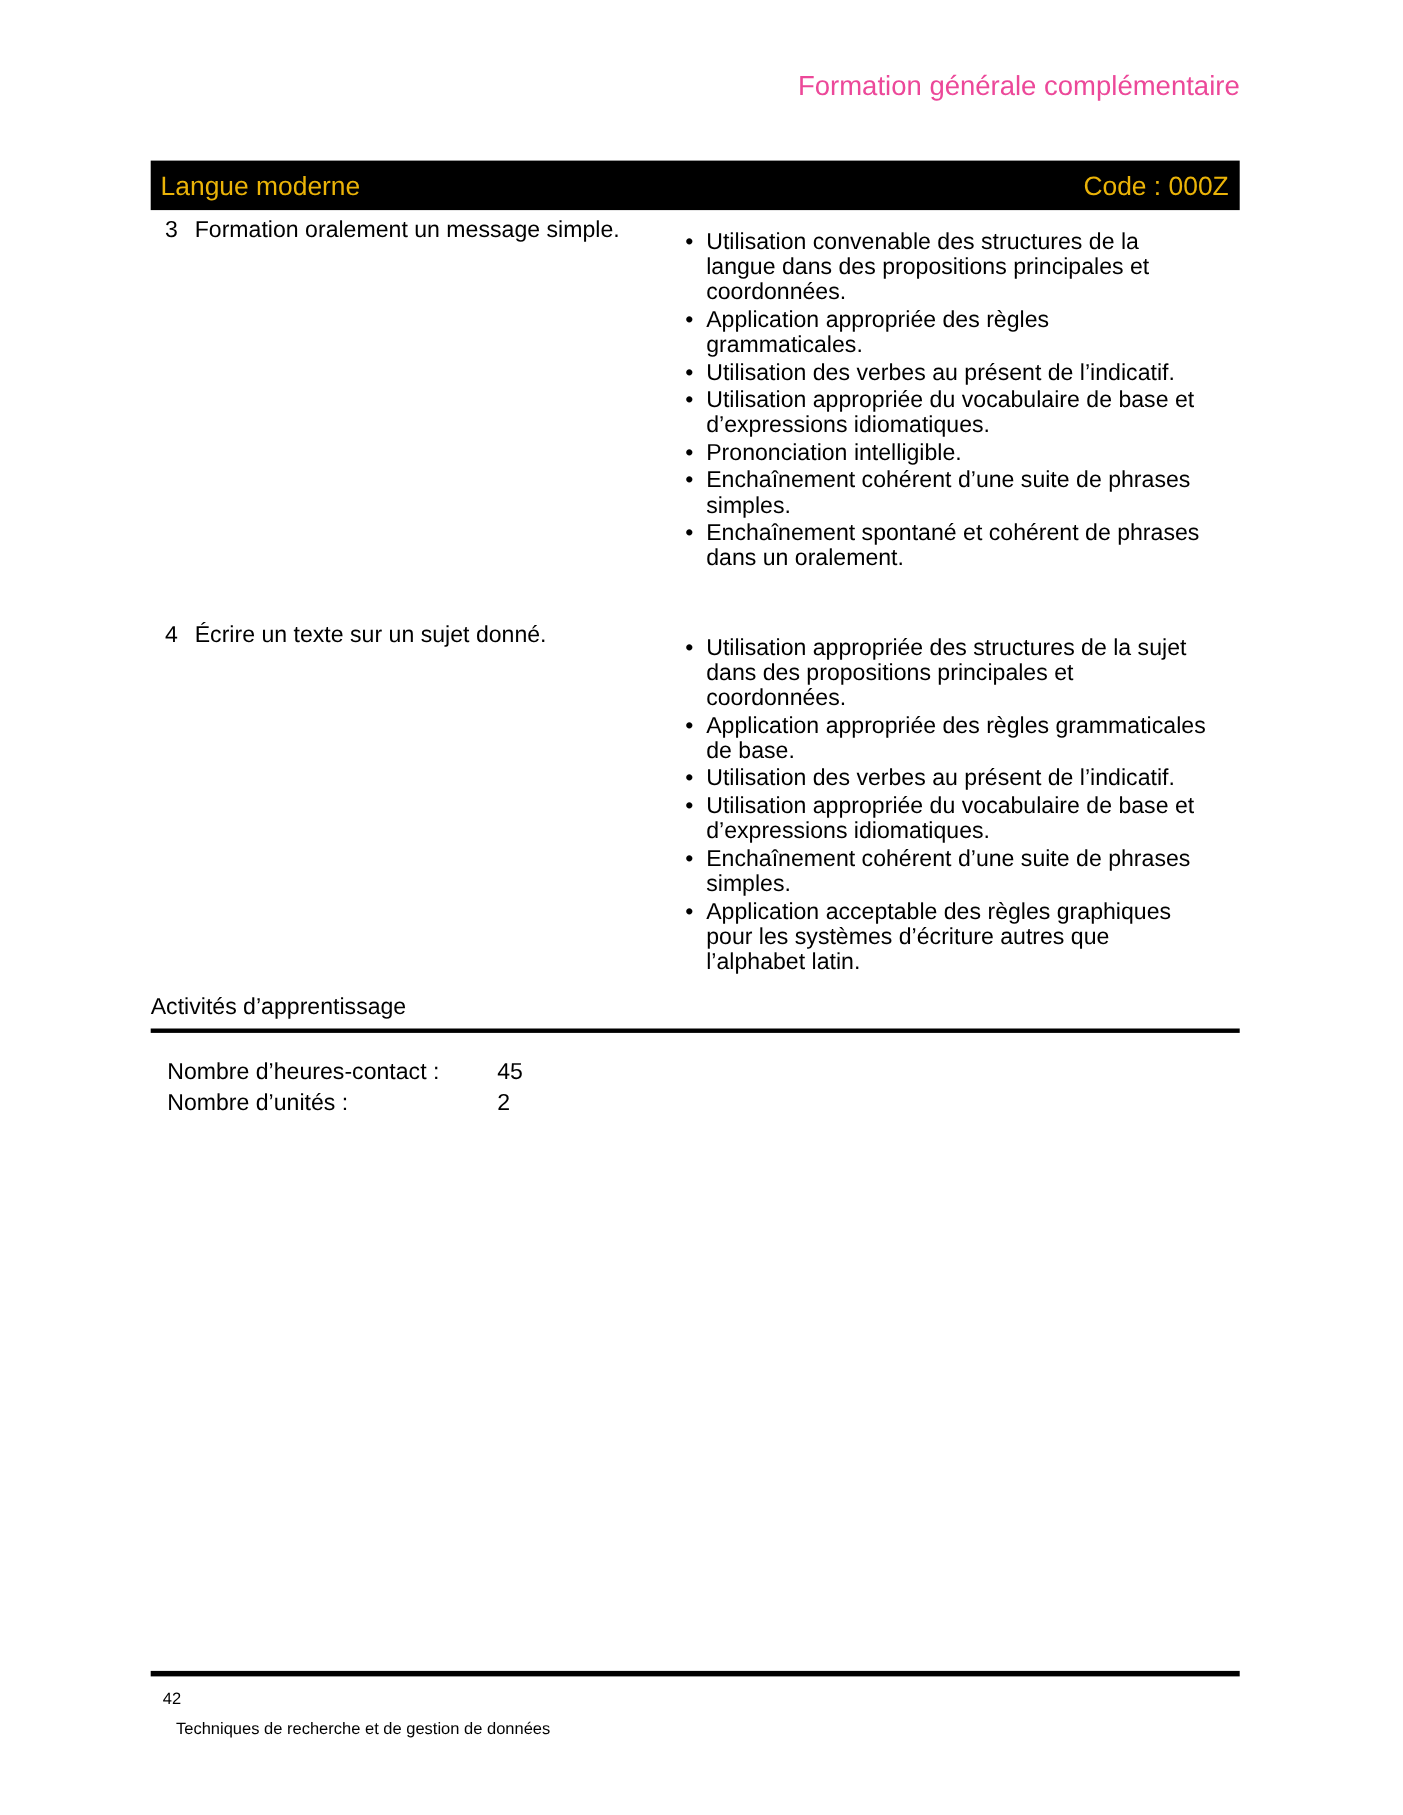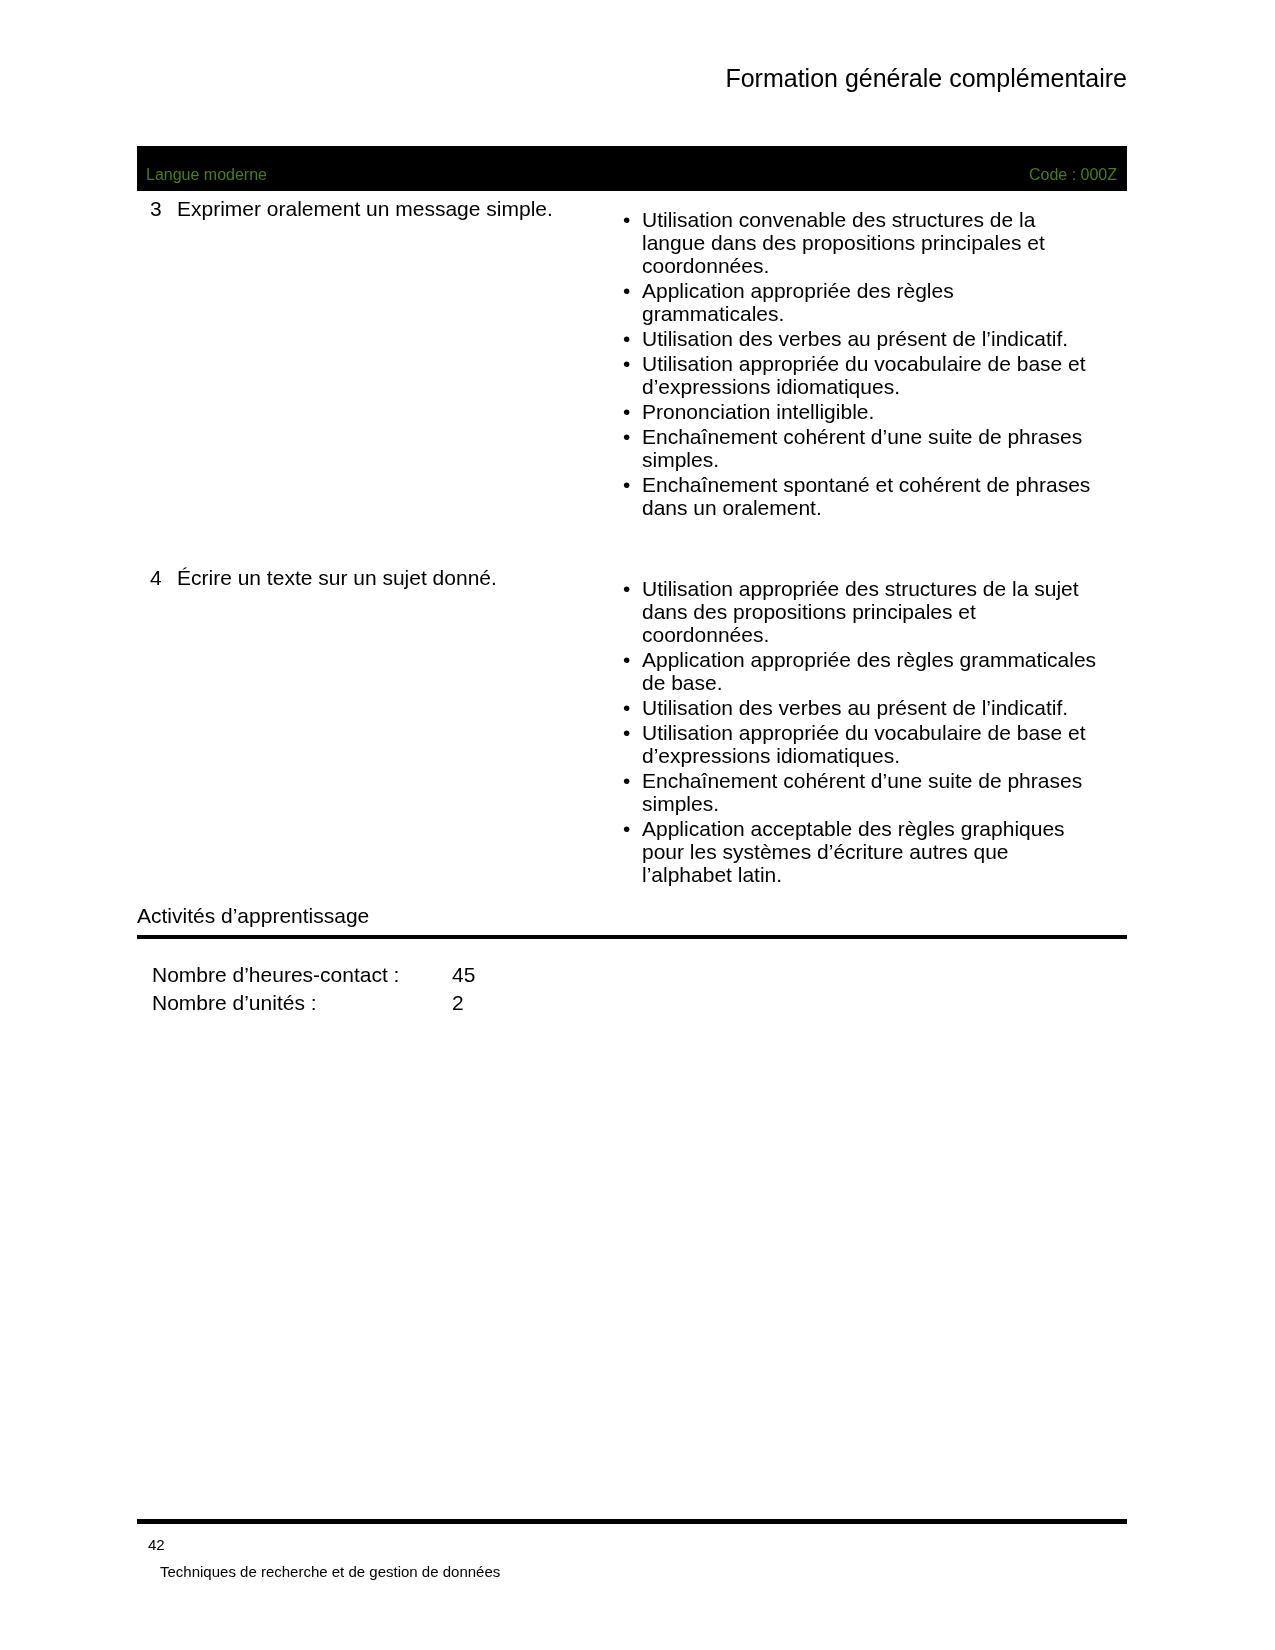--- a/index.html
+++ b/index.html
@@ -7,30 +7,30 @@
     width: 1275px; height: 1650px; position: relative;
     font-family: "Liberation Sans", sans-serif;
     color: #000000;
     -webkit-font-smoothing: antialiased;
   }
   .page { position: absolute; inset: 0; }
 
   
   .running-header {
     position: absolute; top: 64px; left: 137px; width: 990px;
-    text-align: right; font-size: 25px; color: #000000;
+    text-align: right; font-size: 25px; color: #ec4899;
   }
 
   
   .course-bar {
     position: absolute; top: 146px; left: 137px; width: 990px; height: 45px;
-    background: #000000; color: #4d7c0f;
+    background: #000000; color: #eab308;
     display: flex; justify-content: space-between; align-items: flex-end;
     box-sizing: border-box; padding: 0 10px 7px 9px;
-    font-size: 16px;
+    font-size: 24px;
   }
 
   
   .objectives { position: absolute; top: 197px; left: 137px; width: 990px; }
   .objective { display: grid; grid-template-columns: 475px 1fr; }
   .objective.second { margin-top: 34px; }
   .statement { padding-left: 13px; display: flex; font-size: 21px; line-height: 23px; }
   .statement .num { width: 27px; flex: 0 0 27px; }
   ul.criteria { margin: 11px; padding: 0; list-style: none; font-size: 21px; line-height: 23px; }
   ul.criteria li { position: relative; padding-left: 19px; margin-bottom: 2px; }
@@ -66,21 +66,21 @@
   <div class="course-bar">
     <span>Langue moderne</span>
     <span>Code : 000Z</span>
   </div>
 
   <div class="objectives">
 
     <div class="objective first">
       <div class="statement">
         <span class="num">3</span>
-        <span class="stext">Exprimer oralement un message simple.</span>
+        <span class="stext">Formation oralement un message simple.</span>
       </div>
       <ul class="criteria">
         <li>Utilisation convenable des structures de la langue dans des propositions principales et coordonnées.</li>
         <li>Application appropriée des règles grammaticales.</li>
         <li>Utilisation des verbes au présent de l’indicatif.</li>
         <li>Utilisation appropriée du vocabulaire de base et d’expressions idiomatiques.</li>
         <li>Prononciation intelligible.</li>
         <li>Enchaînement cohérent d’une suite de phrases simples.</li>
         <li>Enchaînement spontané et cohérent de phrases dans un oralement.</li>
       </ul>

